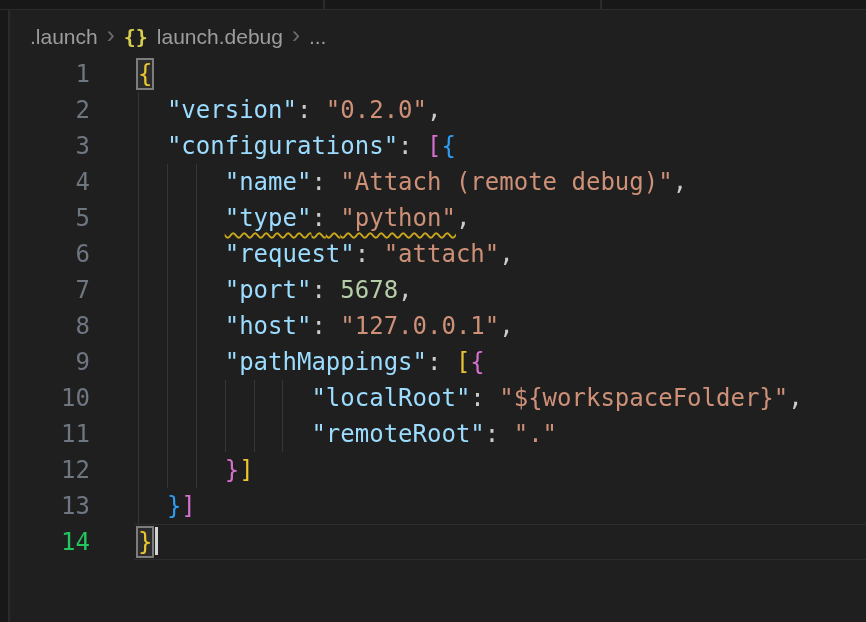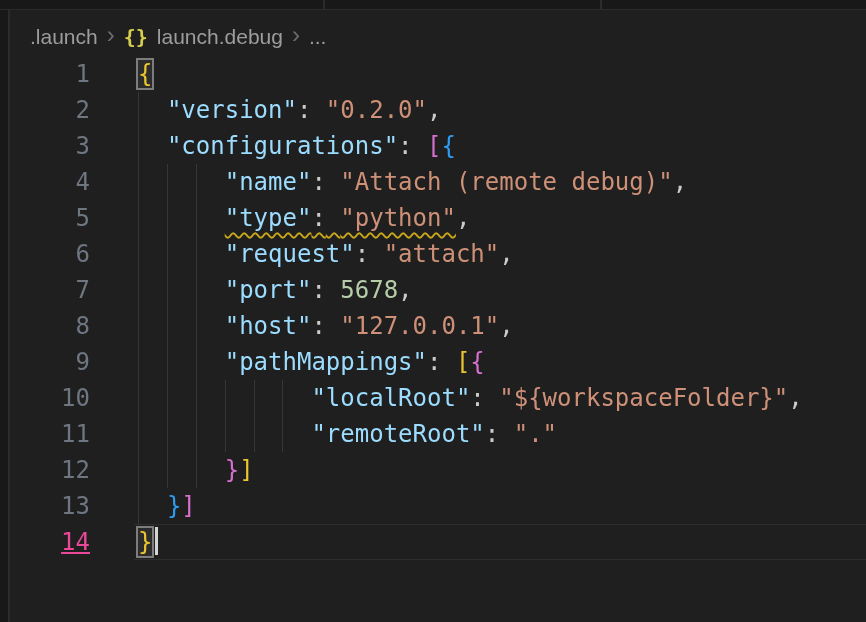--- a/index.html
+++ b/index.html
@@ -60,16 +60,16 @@
         <div class="line"><div class="guide" style="left: 128px; background: rgb(54, 54, 54);"></div><div class="guide" style="left: 156.898px; background: rgb(54, 54, 54);"></div><div class="guide" style="left: 185.796px; background: rgb(54, 54, 54);"></div><span class="ln" style="color: rgb(110, 118, 129);">4</span><span class="content"><span style="color: rgb(204, 204, 204);">      </span><span style="color: rgb(156, 220, 254);">"name"</span><span style="color: rgb(204, 204, 204);">:</span><span style="color: rgb(204, 204, 204);"> </span><span style="color: rgb(206, 145, 120);">"Attach (remote debug)"</span><span style="color: rgb(204, 204, 204);">,</span></span></div>
         <div class="line"><div class="guide" style="left: 128px; background: rgb(54, 54, 54);"></div><div class="guide" style="left: 156.898px; background: rgb(54, 54, 54);"></div><div class="guide" style="left: 185.796px; background: rgb(54, 54, 54);"></div><span class="ln" style="color: rgb(110, 118, 129);">5</span><span class="content"><span style="color: rgb(204, 204, 204);">      </span><span class="sq" style="text-decoration-color: rgb(201, 167, 27);"><span style="color: rgb(156, 220, 254);">"type"</span><span style="color: rgb(204, 204, 204);">:</span><span style="color: rgb(204, 204, 204);"> </span><span style="color: rgb(206, 145, 120);">"python"</span></span><span style="color: rgb(204, 204, 204);">,</span></span></div>
         <div class="line"><div class="guide" style="left: 128px; background: rgb(54, 54, 54);"></div><div class="guide" style="left: 156.898px; background: rgb(54, 54, 54);"></div><div class="guide" style="left: 185.796px; background: rgb(54, 54, 54);"></div><span class="ln" style="color: rgb(110, 118, 129);">6</span><span class="content"><span style="color: rgb(204, 204, 204);">      </span><span style="color: rgb(156, 220, 254);">"request"</span><span style="color: rgb(204, 204, 204);">:</span><span style="color: rgb(204, 204, 204);"> </span><span style="color: rgb(206, 145, 120);">"attach"</span><span style="color: rgb(204, 204, 204);">,</span></span></div>
         <div class="line"><div class="guide" style="left: 128px; background: rgb(54, 54, 54);"></div><div class="guide" style="left: 156.898px; background: rgb(54, 54, 54);"></div><div class="guide" style="left: 185.796px; background: rgb(54, 54, 54);"></div><span class="ln" style="color: rgb(110, 118, 129);">7</span><span class="content"><span style="color: rgb(204, 204, 204);">      </span><span style="color: rgb(156, 220, 254);">"port"</span><span style="color: rgb(204, 204, 204);">:</span><span style="color: rgb(204, 204, 204);"> </span><span style="color: rgb(181, 206, 168);">5678</span><span style="color: rgb(204, 204, 204);">,</span></span></div>
         <div class="line"><div class="guide" style="left: 128px; background: rgb(54, 54, 54);"></div><div class="guide" style="left: 156.898px; background: rgb(54, 54, 54);"></div><div class="guide" style="left: 185.796px; background: rgb(54, 54, 54);"></div><span class="ln" style="color: rgb(110, 118, 129);">8</span><span class="content"><span style="color: rgb(204, 204, 204);">      </span><span style="color: rgb(156, 220, 254);">"host"</span><span style="color: rgb(204, 204, 204);">:</span><span style="color: rgb(204, 204, 204);"> </span><span style="color: rgb(206, 145, 120);">"127.0.0.1"</span><span style="color: rgb(204, 204, 204);">,</span></span></div>
         <div class="line"><div class="guide" style="left: 128px; background: rgb(54, 54, 54);"></div><div class="guide" style="left: 156.898px; background: rgb(54, 54, 54);"></div><div class="guide" style="left: 185.796px; background: rgb(54, 54, 54);"></div><span class="ln" style="color: rgb(110, 118, 129);">9</span><span class="content"><span style="color: rgb(204, 204, 204);">      </span><span style="color: rgb(156, 220, 254);">"pathMappings"</span><span style="color: rgb(204, 204, 204);">:</span><span style="color: rgb(204, 204, 204);"> </span><span style="color: rgb(233, 198, 47);">[</span><span style="color: rgb(214, 112, 206);">{</span></span></div>
         <div class="line"><div class="guide" style="left: 128px; background: rgb(54, 54, 54);"></div><div class="guide" style="left: 156.898px; background: rgb(54, 54, 54);"></div><div class="guide" style="left: 185.796px; background: rgb(54, 54, 54);"></div><div class="guide" style="left: 214.694px; background: rgb(54, 54, 54);"></div><div class="guide" style="left: 243.592px; background: rgb(54, 54, 54);"></div><div class="guide" style="left: 272.49px; background: rgb(54, 54, 54);"></div><span class="ln" style="color: rgb(110, 118, 129);">10</span><span class="content"><span style="color: rgb(204, 204, 204);">            </span><span style="color: rgb(156, 220, 254);">"localRoot"</span><span style="color: rgb(204, 204, 204);">:</span><span style="color: rgb(204, 204, 204);"> </span><span style="color: rgb(206, 145, 120);">"${workspaceFolder}"</span><span style="color: rgb(204, 204, 204);">,</span></span></div>
         <div class="line"><div class="guide" style="left: 128px; background: rgb(54, 54, 54);"></div><div class="guide" style="left: 156.898px; background: rgb(54, 54, 54);"></div><div class="guide" style="left: 185.796px; background: rgb(54, 54, 54);"></div><div class="guide" style="left: 214.694px; background: rgb(54, 54, 54);"></div><div class="guide" style="left: 243.592px; background: rgb(54, 54, 54);"></div><div class="guide" style="left: 272.49px; background: rgb(54, 54, 54);"></div><span class="ln" style="color: rgb(110, 118, 129);">11</span><span class="content"><span style="color: rgb(204, 204, 204);">            </span><span style="color: rgb(156, 220, 254);">"remoteRoot"</span><span style="color: rgb(204, 204, 204);">:</span><span style="color: rgb(204, 204, 204);"> </span><span style="color: rgb(206, 145, 120);">"."</span></span></div>
         <div class="line"><div class="guide" style="left: 128px; background: rgb(54, 54, 54);"></div><div class="guide" style="left: 156.898px; background: rgb(54, 54, 54);"></div><div class="guide" style="left: 185.796px; background: rgb(54, 54, 54);"></div><span class="ln" style="color: rgb(110, 118, 129);">12</span><span class="content"><span style="color: rgb(204, 204, 204);">      </span><span style="color: rgb(214, 112, 206);">}</span><span style="color: rgb(233, 198, 47);">]</span></span></div>
         <div class="line"><div class="guide" style="left: 128px; background: rgb(54, 54, 54);"></div><span class="ln" style="color: rgb(110, 118, 129);">13</span><span class="content"><span style="color: rgb(204, 204, 204);">  </span><span style="color: rgb(46, 156, 240);">}</span><span style="color: rgb(214, 112, 206);">]</span></span></div>
-        <div class="line"><div class="hl"></div><span class="ln" style="color: #ec4899; text-decoration: underline;">14</span><span class="content"><span class="bbox" style="color: rgb(233, 198, 47); box-shadow: rgb(125, 125, 125) 0px 0px 0px 2px;">}</span><span class="cursor" style="background: rgb(212, 212, 212);"></span></span></div>
+        <div class="line"><div class="hl"></div><span class="ln" style="color: #22c55e;">14</span><span class="content"><span class="bbox" style="color: rgb(233, 198, 47); box-shadow: rgb(125, 125, 125) 0px 0px 0px 2px;">}</span><span class="cursor" style="background: rgb(212, 212, 212);"></span></span></div>
       </div>
   </div>
 </div>
 
 </body></html>

